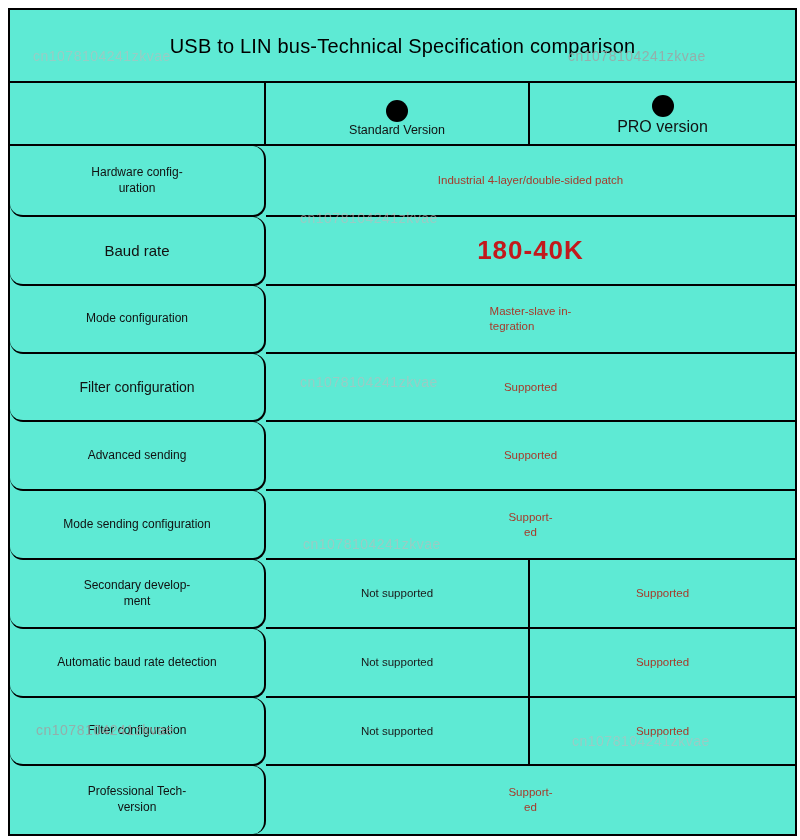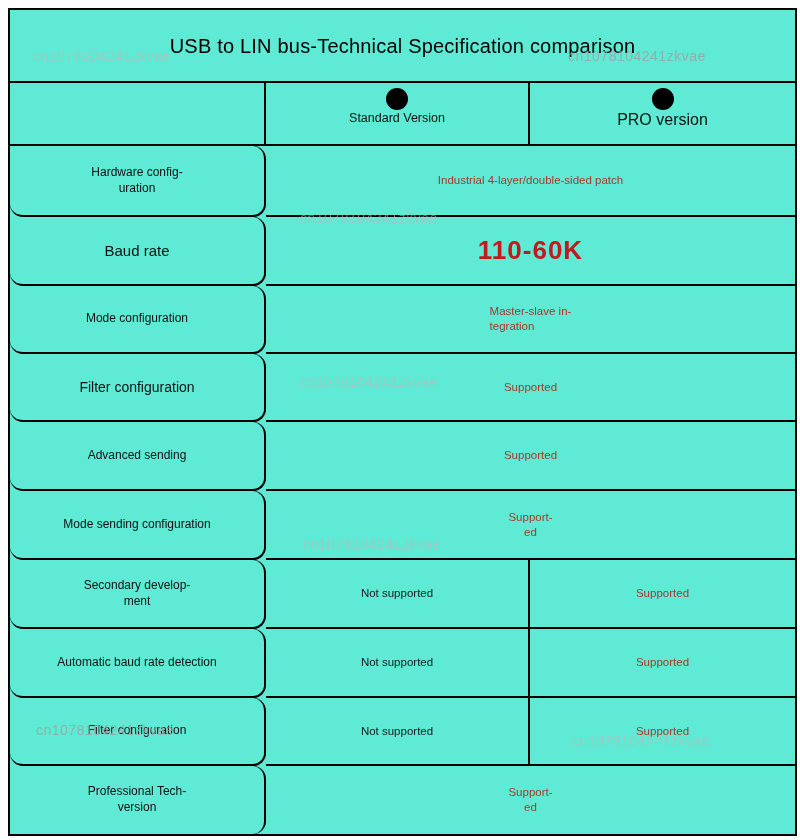--- a/index.html
+++ b/index.html
@@ -46,21 +46,21 @@
   .label.md { font-size: 14px; }
   .value { font-size: 11.5px; color: var(--red, #a63a2b); padding: 0 18px; }
   .value.left { text-align: left; }
   .value.baud {
     font-size: 26px;
     font-weight: bold;
     color: var(--baud_red, #c2191c);
     letter-spacing: 1px;
   }
   .value-black { font-size: 11.5px; color: #1a1a1a; }
-  .header-cell { justify-content: flex-start; padding: 5px 0 6px 0; }
+  .header-cell { justify-content: flex-end; padding: 5px 0 6px 0; }
   .dot {
     width: 22px; height: 22px;
     border-radius: 50%;
     background: #000;
     flex: 0 0 auto;
   }
   .ver-label { font-size: 12.5px; color: #111; }
   .ver-label.pro { font-size: 16px; }
   .wm {
     position: absolute;
@@ -88,21 +88,21 @@
   <div class="c header-cell last-col">
     <span class="dot"></span>
     <span class="ver-label pro">PRO version</span>
   </div>
 
   <div class="c label">Hardware config-
 uration</div>
   <div class="c value span2 last-col">Industrial 4-layer/double-sided patch</div>
 
   <div class="c label lg">Baud rate</div>
-  <div class="c value baud span2 last-col">110-60K</div>
+  <div class="c value baud span2 last-col">180-40K</div>
 
   <div class="c label">Mode configuration</div>
   <div class="c value left span2 last-col">Master-slave in-
 tegration</div>
 
   <div class="c label md">Filter configuration</div>
   <div class="c value span2 last-col">Supported</div>
 
   <div class="c label">Advanced sending</div>
   <div class="c value span2 last-col">Supported</div>

